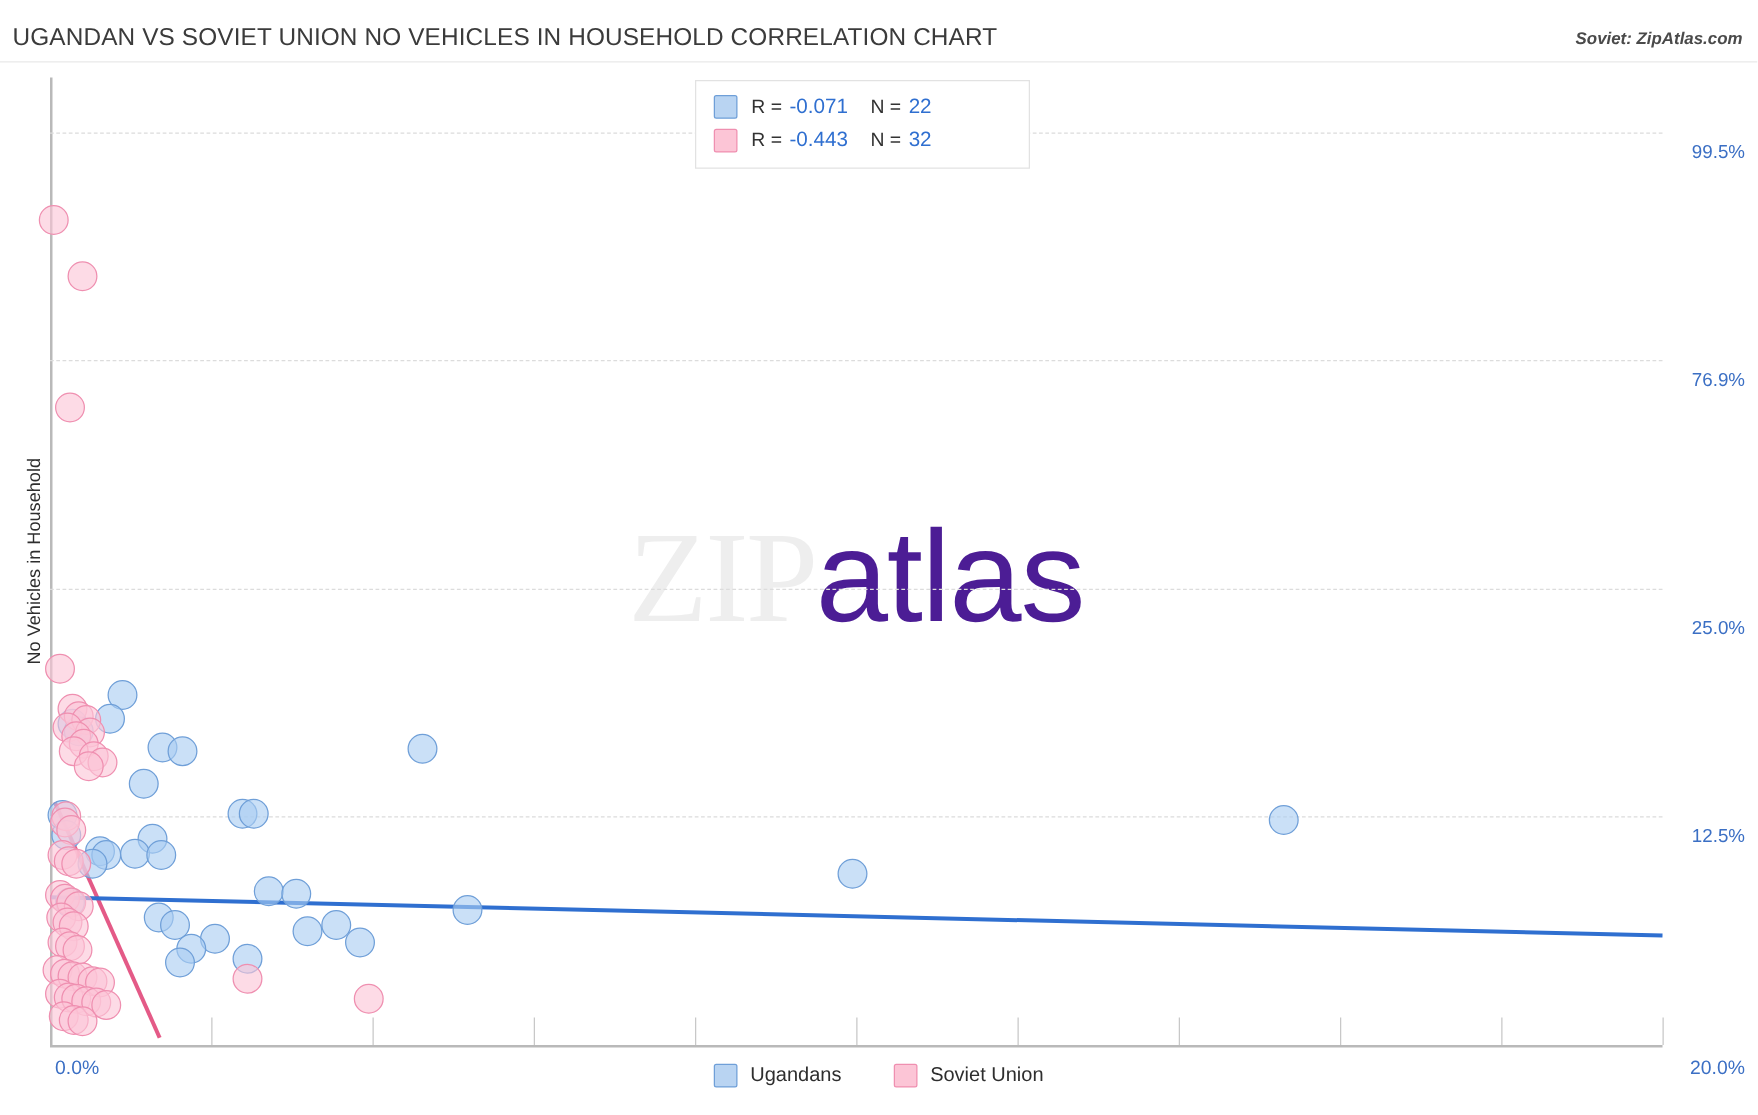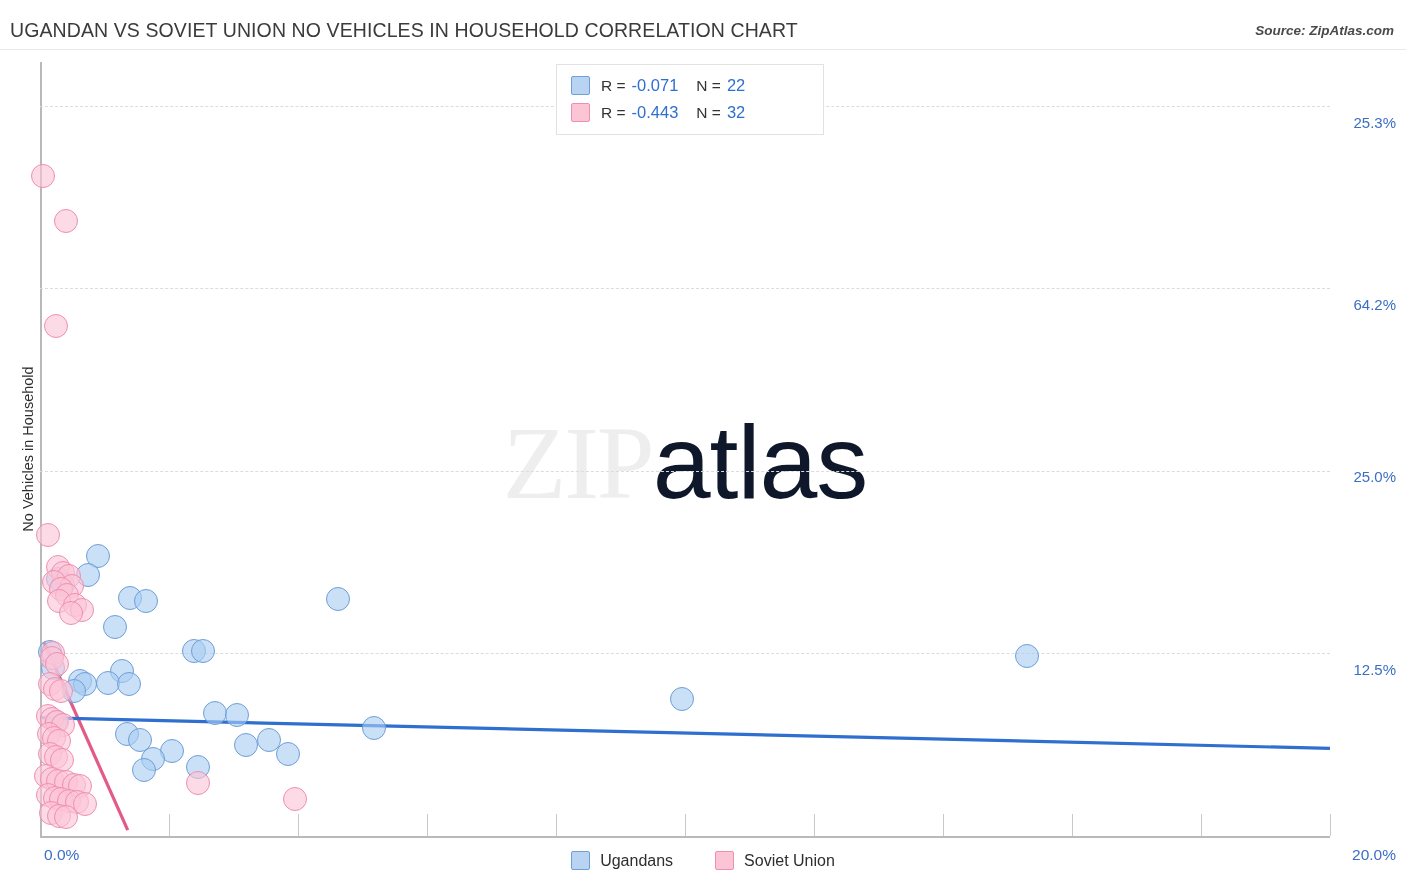--- a/index.html
+++ b/index.html
@@ -64,21 +64,21 @@
   }
 
   
   .wm {
     position: absolute; left: 50%; top: 400px;
     transform: translate(-50%,-50%);
     font-size: 104px; line-height: 1; white-space: nowrap;
     pointer-events: none; user-select: none;
   }
   .wm .zip  { font-family: "Liberation Serif", serif; color: #eeeeee; letter-spacing: -2px; }
-  .wm .atl  { font-family: "Liberation Sans", sans-serif; color: #0f172a; letter-spacing: -1px; }
+  .wm .atl  { font-family: "Liberation Sans", sans-serif; color: #4c1d95; letter-spacing: -1px; }
 
   
   .pt { position: absolute; border-radius: 50%; transform: translate(-50%,-50%); }
   .pt.blue { background: rgba(170,205,242,.62); border: 1.4px solid #6f9fd8; }
   .pt.pink { background: rgba(252,197,214,.62); border: 1.4px solid #ef8fb0; }
 
   
   svg.overlay { position:absolute; left:0; top:0; width:1290px; height:774px; overflow:visible; }
 
   
@@ -104,21 +104,21 @@
   .leg-item { display:flex; align-items:center; }
   .leg-sw { width: 19px; height: 19px; border-radius: 2px; margin-right: 10px; }
   .leg-txt { font-size: 16px; color: #2e2e2e; white-space: nowrap; }
 </style>
 </head>
 <body>
 
 <div id="root">
 
   <div class="title">UGANDAN VS SOVIET UNION NO VEHICLES IN HOUSEHOLD CORRELATION CHART</div>
-  <div class="source">Source: ZipAtlas.com</div>
+  <div class="source">Soviet: ZipAtlas.com</div>
   <div class="hrule"></div>
 
   <div class="axis-left"></div>
   <div class="axis-bottom"></div>
 
   <div id="plot">
     <div class="wm">
       <span class="zip">ZIP</span><span class="atl">atlas</span>
     </div>
     <div id="grid-layer">
@@ -223,23 +223,23 @@
         <div class="pt pink" style="left: 10.965px; top: 750.634px; width: 24px; height: 24px;"></div>
         <div class="pt pink" style="left: 18.705px; top: 753.555px; width: 24px; height: 24px;"></div>
         <div class="pt pink" style="left: 26.445px; top: 755.015px; width: 24px; height: 24px;"></div>
         <div class="pt pink" style="left: 158.025px; top: 721.426px; width: 24px; height: 24px;"></div>
         <div class="pt pink" style="left: 254.775px; top: 737.491px; width: 24px; height: 24px;"></div>
       </div>
     <div class="axis-title">No Vehicles in Household</div>
   </div>
 
   <div id="ylabels">
-      <div class="ylab" style="top: 121.811px; right: 10px;">25.3%</div>
-      <div class="ylab" style="top: 304.358px; right: 10px;">64.2%</div>
-      <div class="ylab" style="top: 476px; right: 10px; margin-left: 44px;">25.0%</div>
+      <div class="ylab" style="top: 121.811px; right: 10px;">99.5%</div>
+      <div class="ylab" style="top: 304.358px; right: 10px;">76.9%</div>
+      <div class="ylab" style="top: 503px; right: 10px; margin-left: 44px;">25.0%</div>
       <div class="ylab" style="top: 669.453px; right: 10px;">12.5%</div>
     </div>
   <div class="xlab" id="x-left">0.0%</div>
   <div class="xlab" id="x-right">20.0%</div>
 
   <div class="statbox">
     <div class="statrow">
       <span class="swatch sw-blue"></span>
       <span class="lbl">R =</span>
       <span class="val">-0.071</span>

